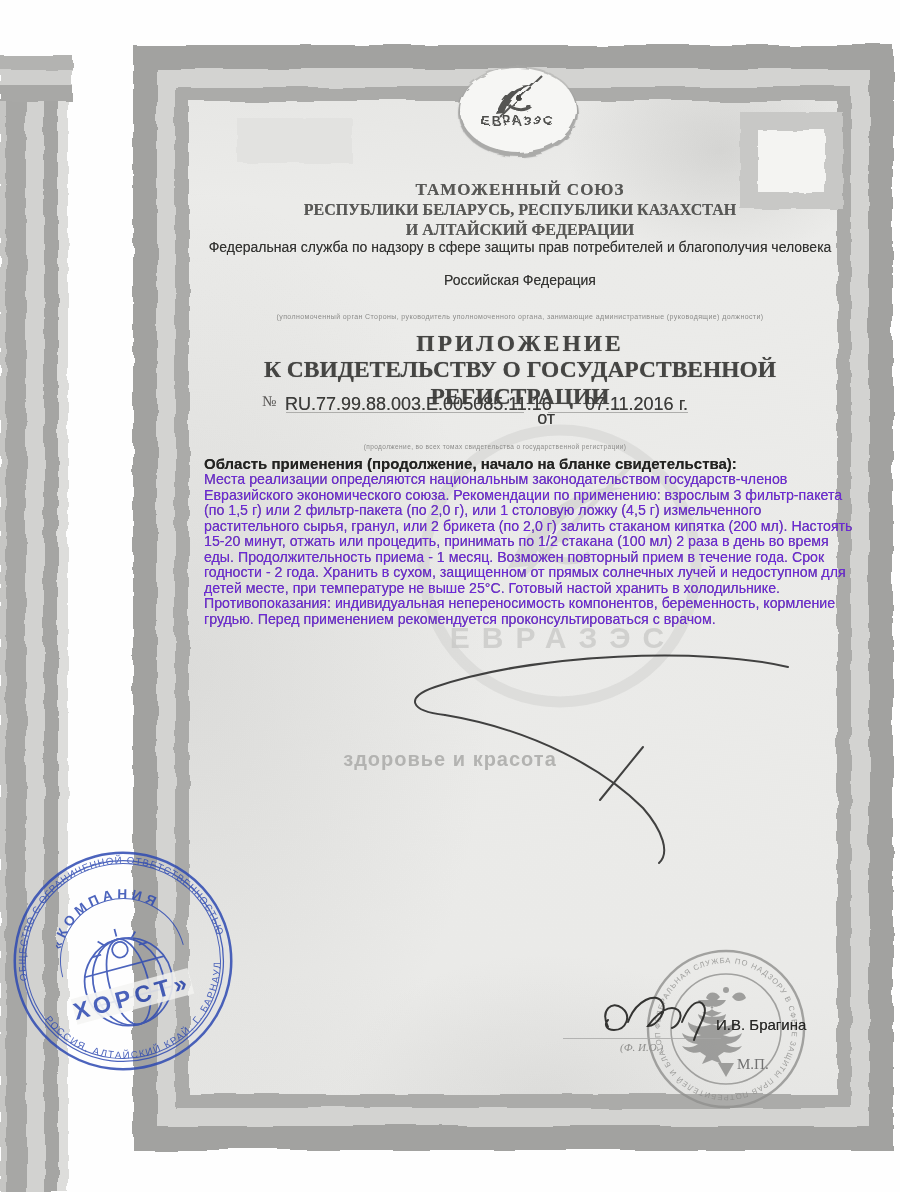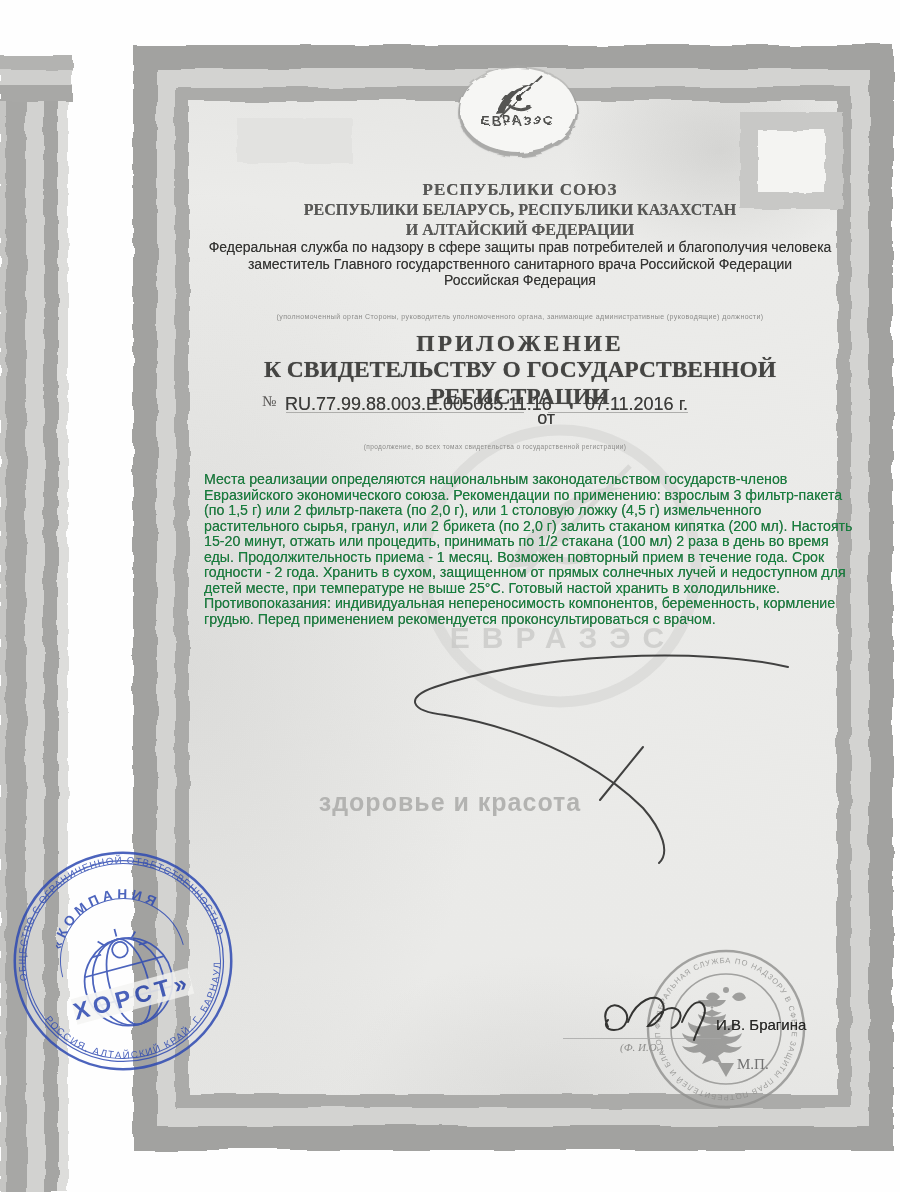--- a/index.html
+++ b/index.html
@@ -39,25 +39,25 @@
   
   .serifb{font-family:"Liberation Serif",serif;font-weight:bold;color:#585856;text-align:center;
      text-shadow:0 0 .6px rgba(100,100,98,.8);}
   .sansline{color:#333331;text-align:center;text-shadow:0 0 .5px rgba(70,70,68,.6);}
   .fineprint{font-size:7px;color:#8b8b89;text-align:center;filter:blur(.5px);letter-spacing:.4px;}
   .titleline{font-family:"Liberation Serif",serif;font-weight:bold;color:#454543;text-align:center;
      font-size:23.5px;text-shadow:0 0 .7px rgba(80,80,78,.8);}
   .numtext{font-size:18px;color:#3c3c3a;text-align:right;text-shadow:0 0 .4px rgba(60,60,58,.7);}
   .numline{height:1px;background:#a3a3a1;opacity:.85;}
   .body-heading{font-size:15px;font-weight:bold;color:#232321;text-shadow:0 0 .5px rgba(40,40,38,.7);}
-  .body-text{font-size:14.2px;line-height:15.5px;color:#15803d;white-space:pre-line;
+  .body-text{font-size:14.2px;line-height:15.5px;color:#6d28d9;white-space:pre-line;
      text-shadow:0 0 .5px rgba(50,50,48,.65);}
   .brand{font-size:145px;font-weight:bold;letter-spacing:-6px;color:#b0b0ae;text-align:center;
      line-height:1;opacity:.95;}
-  .tagline{font-size:25px;font-weight:600;letter-spacing:1px;color:#b3b3b1;text-align:center;margin-top:40px;}
+  .tagline{font-size:20px;font-weight:600;letter-spacing:1px;color:#b3b3b1;text-align:center;}
   .caption{font-family:"Liberation Serif",serif;font-size:15px;line-height:16.5px;word-spacing:5px;
      color:#4a4a48;white-space:pre-line;filter:blur(.3px);}
   .sigline{left:563px;top:1038px;width:158px;height:1px;background:#a8a8a6;opacity:.8;}
   .fio-note{font-size:11px;color:#8f8f8d;filter:blur(.45px);font-family:"Liberation Serif",serif;font-style:italic;}
   .seal-note{font-family:"Liberation Serif",serif;font-size:15px;color:#717171;filter:blur(.5px);}
   .signer{font-size:15px;color:#262624;text-shadow:0 0 .4px rgba(40,40,38,.6);text-align:right;}
   .wm{pointer-events:none;}
   .bluestamp{filter:blur(.3px);opacity:.85;}
   .graystamp{filter:blur(.6px);opacity:.8;}
 </style>
@@ -118,39 +118,39 @@
   <div class="abs logo-oval">
     <svg class="abs" style="left:28px;top:6px" width="62" height="44" viewBox="0 0 62 44">
       <path d="M8,40 C14,22 28,10 42,11 C31,15 20,25 16,39 Z" fill="#555553"></path>
       <path d="M12,43 L54,2" stroke="#555553" stroke-width="2" fill="none"></path>
       <path d="M20,30 C25,36 36,38 43,32" stroke="#555553" stroke-width="3" fill="none"></path>
       <circle cx="31" cy="24" r="3" fill="#444442"></circle>
     </svg>
     <div class="wordmark">ЕВРАЗЭС</div>
   </div>
 
-  <div class="abs serifb" style="left:180px;top:180px;width:680px;font-size:17px;letter-spacing:1px">РЕСПУБЛИКИ СОЮЗ</div>
+  <div class="abs serifb" style="left:180px;top:180px;width:680px;font-size:17px;letter-spacing:1px">ТАМОЖЕННЫЙ СОЮЗ</div>
   <div class="abs serifb" style="left:180px;top:201px;width:680px;font-size:16px">РЕСПУБЛИКИ БЕЛАРУСЬ, РЕСПУБЛИКИ КАЗАХСТАН</div>
   <div class="abs serifb" style="left:180px;top:221px;width:680px;font-size:16px">И АЛТАЙСКИЙ ФЕДЕРАЦИИ</div>
   <div class="abs sansline" style="left:180px;top:239px;width:680px;font-size:14px">Федеральная служба по надзору в сфере защиты прав потребителей и благополучия человека</div>
-  <div class="abs sansline" style="left:180px;top:256px;width:680px;font-size:14px">заместитель Главного государственного санитарного врача Российской Федерации</div>
   <div class="abs sansline" style="left:180px;top:272px;width:680px;font-size:14px">Российская Федерация</div>
   <div class="abs fineprint" style="left:180px;top:313px;width:680px">(уполномоченный орган Стороны, руководитель уполномоченного органа, занимающие административные (руководящие) должности)</div>
 
   <div class="abs titleline" style="left:180px;top:356px;width:680px">К СВИДЕТЕЛЬСТВУ О ГОСУДАРСТВЕННОЙ РЕГИСТРАЦИИ</div>
   <div class="abs titleline" style="left:180px;top:330px;width:680px;letter-spacing:3px">ПРИЛОЖЕНИЕ</div>
 
   <div class="abs" style="left:262px;top:393px;font-family:'Liberation Serif',serif;font-size:15px;color:#555351">№</div>
   <div class="abs numtext" style="left:285px;top:394px;width:240px">RU.77.99.88.003.Е.005085.11.16</div>
   <div class="abs numline" style="left:286px;top:412px;width:238px"></div>
   <div class="abs numtext" style="left:527px;top:408px;width:28px">от</div>
   <div class="abs numtext" style="left:548px;top:394px;width:140px">07.11.2016 г.</div>
   <div class="abs numline" style="left:548px;top:412px;width:140px"></div>
   <div class="abs fineprint" style="left:170px;top:443px;width:650px;font-size:6.5px">(продолжение, во всех томах свидетельства о государственной регистрации)</div>
 
+  <div class="abs body-heading" style="left:204px;top:455px;width:690px">Область применения (продолжение, начало на бланке свидетельства):</div>
   <div class="abs body-text" style="left:204px;top:472px;width:690px">Места реализации определяются национальным законодательством государств-членов
 Евразийского экономического союза. Рекомендации по применению: взрослым 3 фильтр-пакета
 (по 1,5 г) или 2 фильтр-пакета (по 2,0 г), или 1 столовую ложку (4,5 г) измельченного
 растительного сырья, гранул, или 2 брикета (по 2,0 г) залить стаканом кипятка (200 мл). Настоять
 15-20 минут, отжать или процедить, принимать по 1/2 стакана (100 мл) 2 раза в день во время
 еды. Продолжительность приема - 1 месяц. Возможен повторный прием в течение года. Срок
 годности - 2 года. Хранить в сухом, защищенном от прямых солнечных лучей и недоступном для
 детей месте, при температуре не выше 25°С. Готовый настой хранить в холодильнике.
 Противопоказания: индивидуальная непереносимость компонентов, беременность, кормление
 грудью. Перед применением рекомендуется проконсультироваться с врачом.</div>

